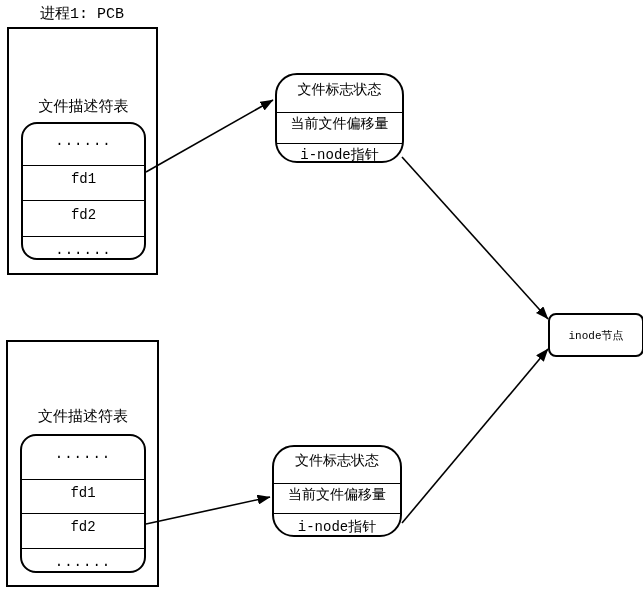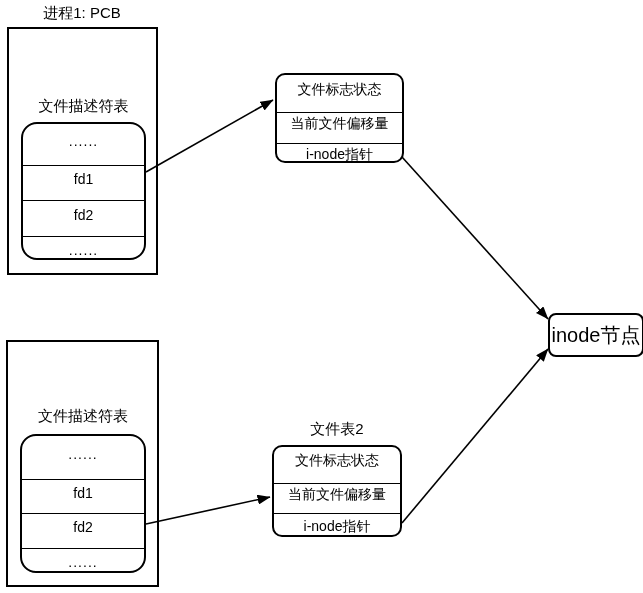--- a/index.html
+++ b/index.html
@@ -1,31 +1,31 @@
 <!DOCTYPE html>
 <html><head>
 <meta charset="utf-8">
 <style>
   html,body{margin:0;padding:0;background:#fff;}
   #canvas{
     position:relative;width:643px;height:593px;background:#fff;
-    font-family:Liberation Sans, sans-serif;
+    font-family:Liberation Mono, monospace;
     color:#000;overflow:hidden;
   }
   .label{position:absolute;font-size:15px;text-align:center;white-space:nowrap;}
   .proc-box{position:absolute;border:2px solid #000;background:#fff;}
   .round-table{position:absolute;border:2px solid #000;background:#fff;display:grid;box-sizing:border-box;}
   .round-table .row{display:flex;align-items:center;justify-content:center;font-size:14px;box-sizing:border-box;}
   .round-table .row + .row{border-top:1.6px solid #000;margin-top:8px;}
   .dots{letter-spacing:1px;font-size:13px;}
   .fd-table{border-radius:16px;}
-  .file-table{border-radius:10px;}
+  .file-table{border-radius:22px;}
   .inode-box{
     position:absolute;border:2px solid #000;border-radius:8px;background:#fff;
-    display:flex;align-items:center;justify-content:center;font-size:20px;
+    display:flex;align-items:center;justify-content:center;font-size:11px;
   }
   svg.arrows{position:absolute;left:0;top:0;pointer-events:none;}
 </style>
 </head>
 <body>
 
 <div id="canvas">
 
   <div class="label" style="left:2px;top:4px;width:160px;">进程1: PCB</div>
   <div class="proc-box" style="left:7px;top:27px;width:147px;height:244px;"></div>
@@ -49,21 +49,20 @@
 
   <div class="proc-box" style="left:6px;top:340px;width:149px;height:243px;"></div>
   <div class="label" style="left:20px;top:407px;width:126px;font-size:15px;">文件描述符表</div>
   <div class="round-table fd-table" style="left:20px;top:434px;width:126px;height:139px;grid-template-rows:35px 34px 35px 35px;">
     <div class="row dots">......</div>
     <div class="row">fd1</div>
     <div class="row">fd2</div>
     <div class="row dots">......</div>
   </div>
 
-  <div class="label" style="left:272px;top:420px;width:130px;">文件表2</div>
   <div class="round-table file-table" style="left:272px;top:445px;width:130px;height:92px;grid-template-rows:28px 30px 34px;">
     <div class="row">文件标志状态</div>
     <div class="row">当前文件偏移量</div>
     <div class="row">i-node指针</div>
   </div>
 
   <svg class="arrows" width="643" height="593" viewBox="0 0 643 593">
     <defs>
       <marker id="arrowhead" markerUnits="userSpaceOnUse" markerWidth="14" markerHeight="10" refX="12.5" refY="5" orient="auto">
         <path d="M0,0 L13,5 L0,10 Z" fill="#000"></path>

